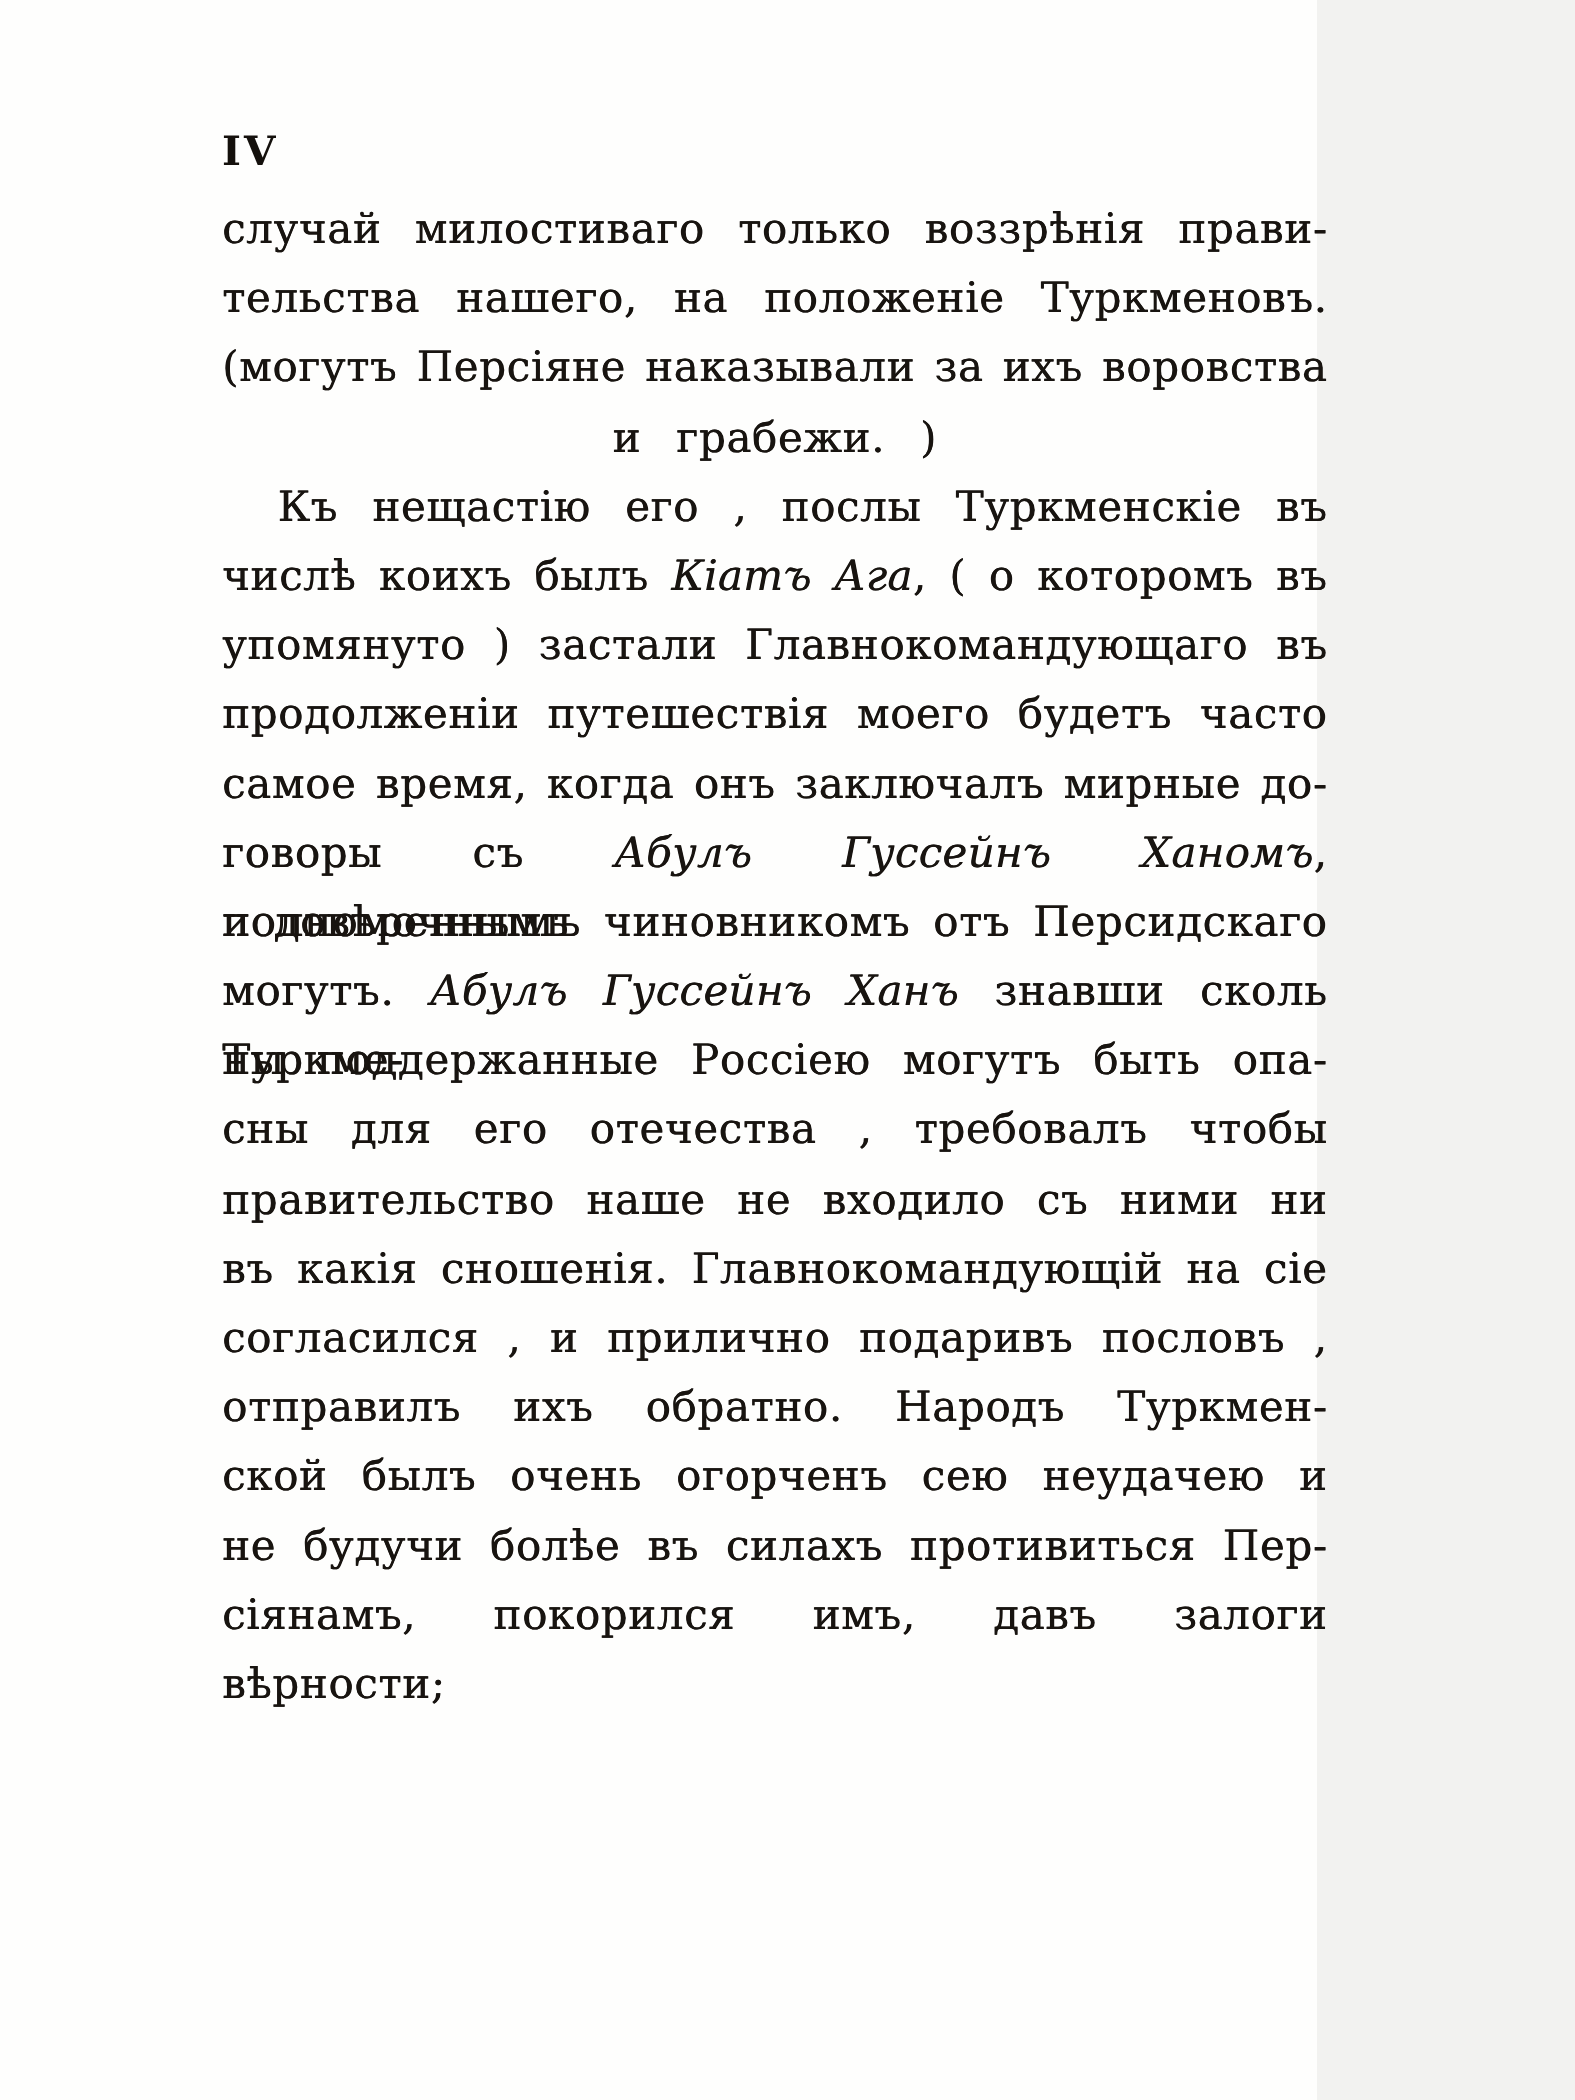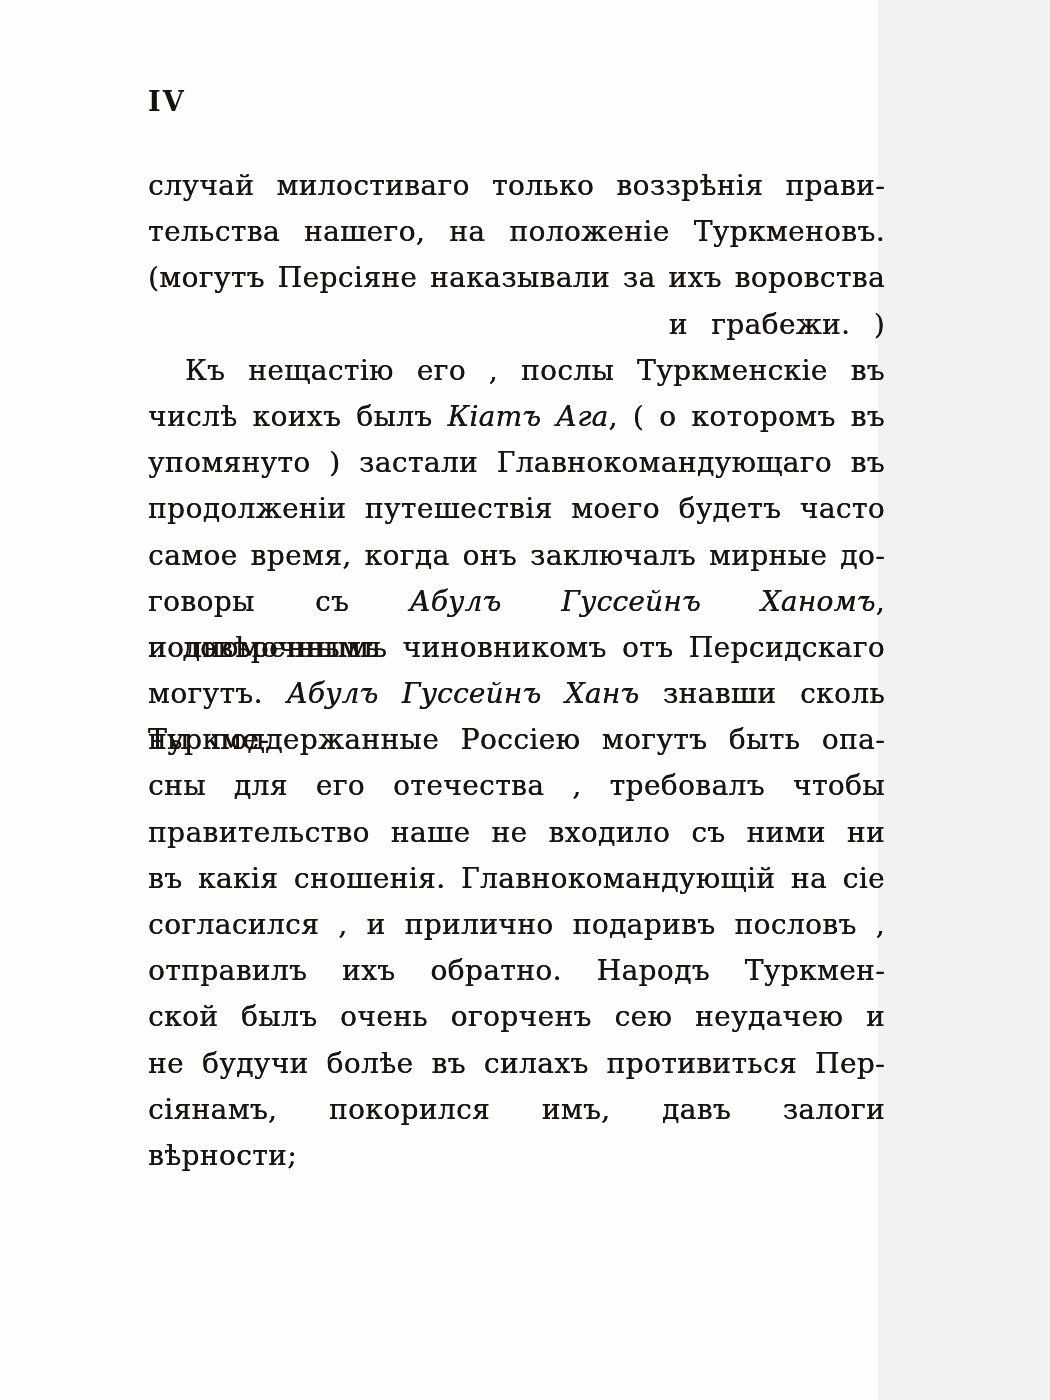--- a/index.html
+++ b/index.html
@@ -30,30 +30,29 @@
     font-size: 27px;
     font-weight: bold;
     letter-spacing: 2px;
     color: #14100c;
   }
   .text-block {
     position: absolute;
     left: 148px;
     top: 130px;
     width: 737px;
-    margin-top: 33px;
   }
   .line {
     height: 46.2px;
     line-height: 46.2px;
     font-size: 28px;
     letter-spacing: 0.4px;
     word-spacing: 3px;
     white-space: normal;
-    text-align: right;
+    text-align: center;
     color: #181410;
     text-shadow: 0.3px 0 0 currentColor;
   }
   .line.justify {
     text-align: justify;
     text-align-last: justify;
   }
   .line.indent {
     padding-left: 37px;
   }

